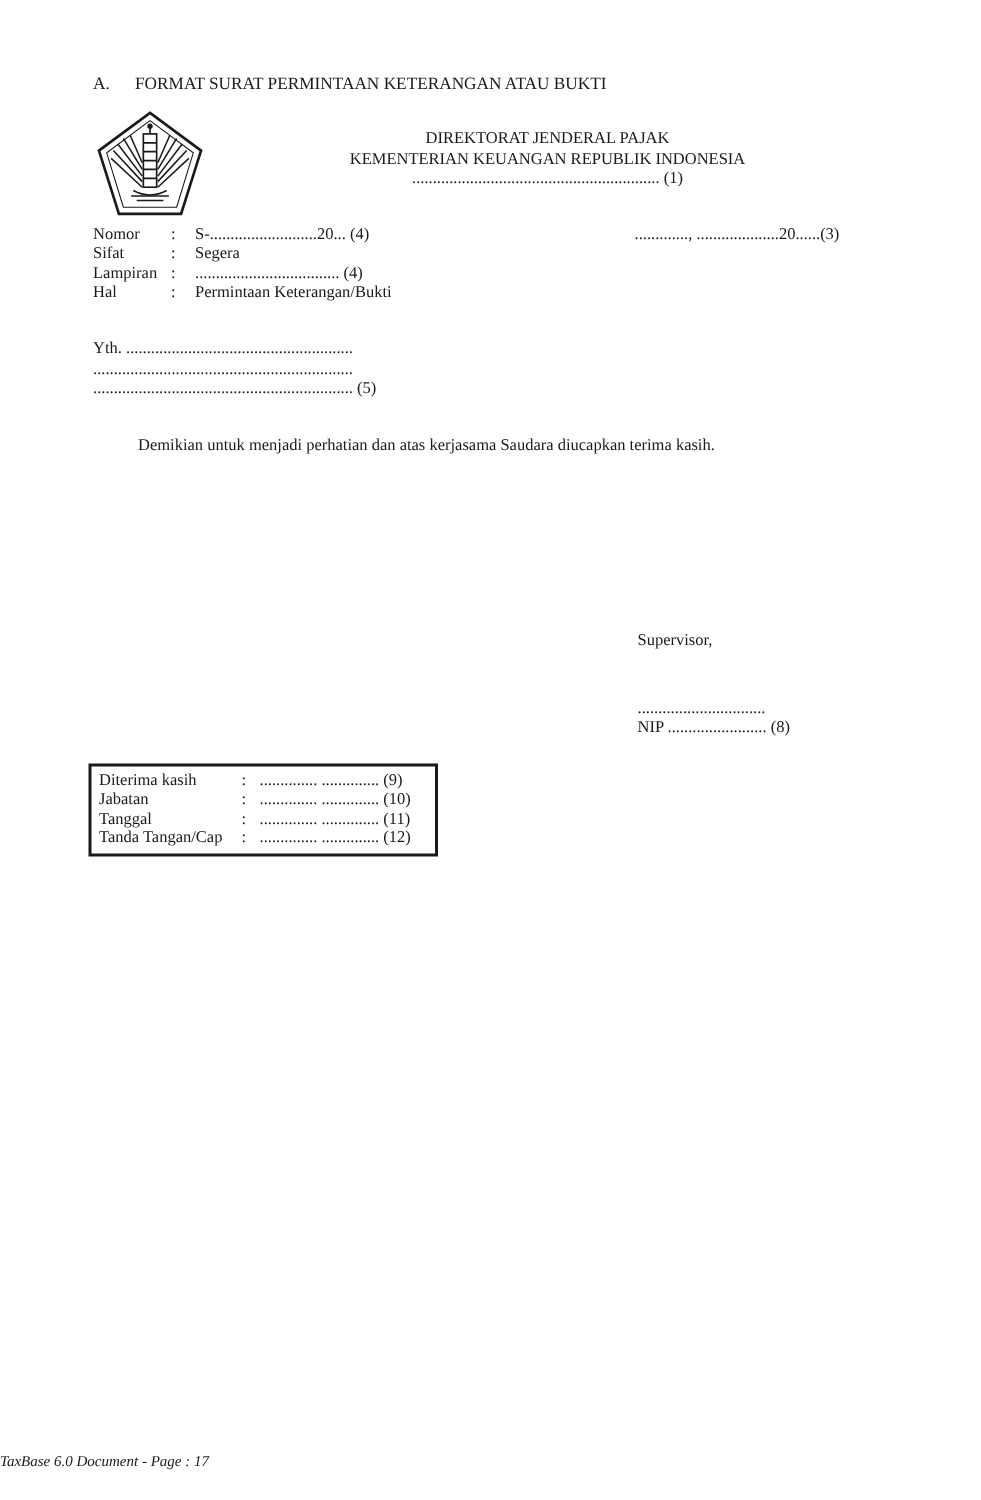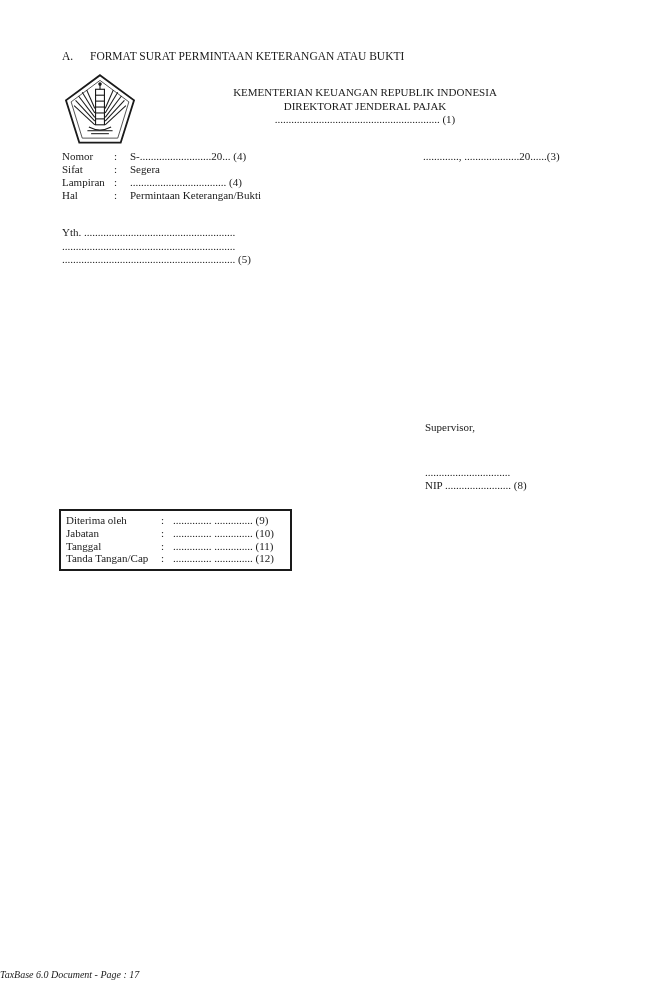--- a/index.html
+++ b/index.html
@@ -145,22 +145,22 @@
       <circle cx="50" cy="15" r="2.4" fill="#1a1a1a"></circle>
       <g stroke="#1a1a1a" stroke-width="1.4" fill="none">
         <path d="M35,73 Q50,81 65,73"></path>
         <line x1="33" y1="78" x2="67" y2="78"></line>
         <line x1="38" y1="82" x2="62" y2="82"></line>
       </g>
     </svg>
   </div>
 
   <div class="letterhead">
+    <div>DIREKTORAT JENDERAL PAJAK</div>
     <div>KEMENTERIAN KEUANGAN REPUBLIK INDONESIA</div>
-    <div>DIREKTORAT JENDERAL PAJAK</div>
     <div>............................................................ (1)</div>
   </div>
 
   <div class="refblock">
     <div class="refrow">
       <span class="rlabel">Nomor</span>
       <span class="rsep">:</span>
       <span class="rvalue">S-..........................20... (4)</span>
     </div>
     <div class="refrow">
@@ -182,32 +182,33 @@
 
   <div class="placedate">............., ....................20......(3)</div>
 
   <div class="recipient">
     <div>Yth. .......................................................</div>
     <div>...............................................................</div>
     <div>............................................................... (5)</div>
   </div>
 
   <div class="bodytext">
+    <p>Demikian untuk menjadi perhatian dan atas kerjasama Saudara diucapkan terima kasih.</p>
   </div>
 
   <div class="signature">
     <div>Supervisor,</div>
     <div class="sigspace"></div>
     <div>...............................</div>
     <div>NIP ........................ (8)</div>
   </div>
 
   <div class="receiptbox">
     <div class="receiptrow">
-      <span class="rlabel">Diterima oleh</span>
+      <span class="rlabel">Diterima kasih</span>
       <span class="rsep">:</span>
       <span class="rvalue">.............. .............. (9)</span>
     </div>
     <div class="receiptrow">
       <span class="rlabel">Jabatan</span>
       <span class="rsep">:</span>
       <span class="rvalue">.............. .............. (10)</span>
     </div>
     <div class="receiptrow">
       <span class="rlabel">Tanggal</span>

